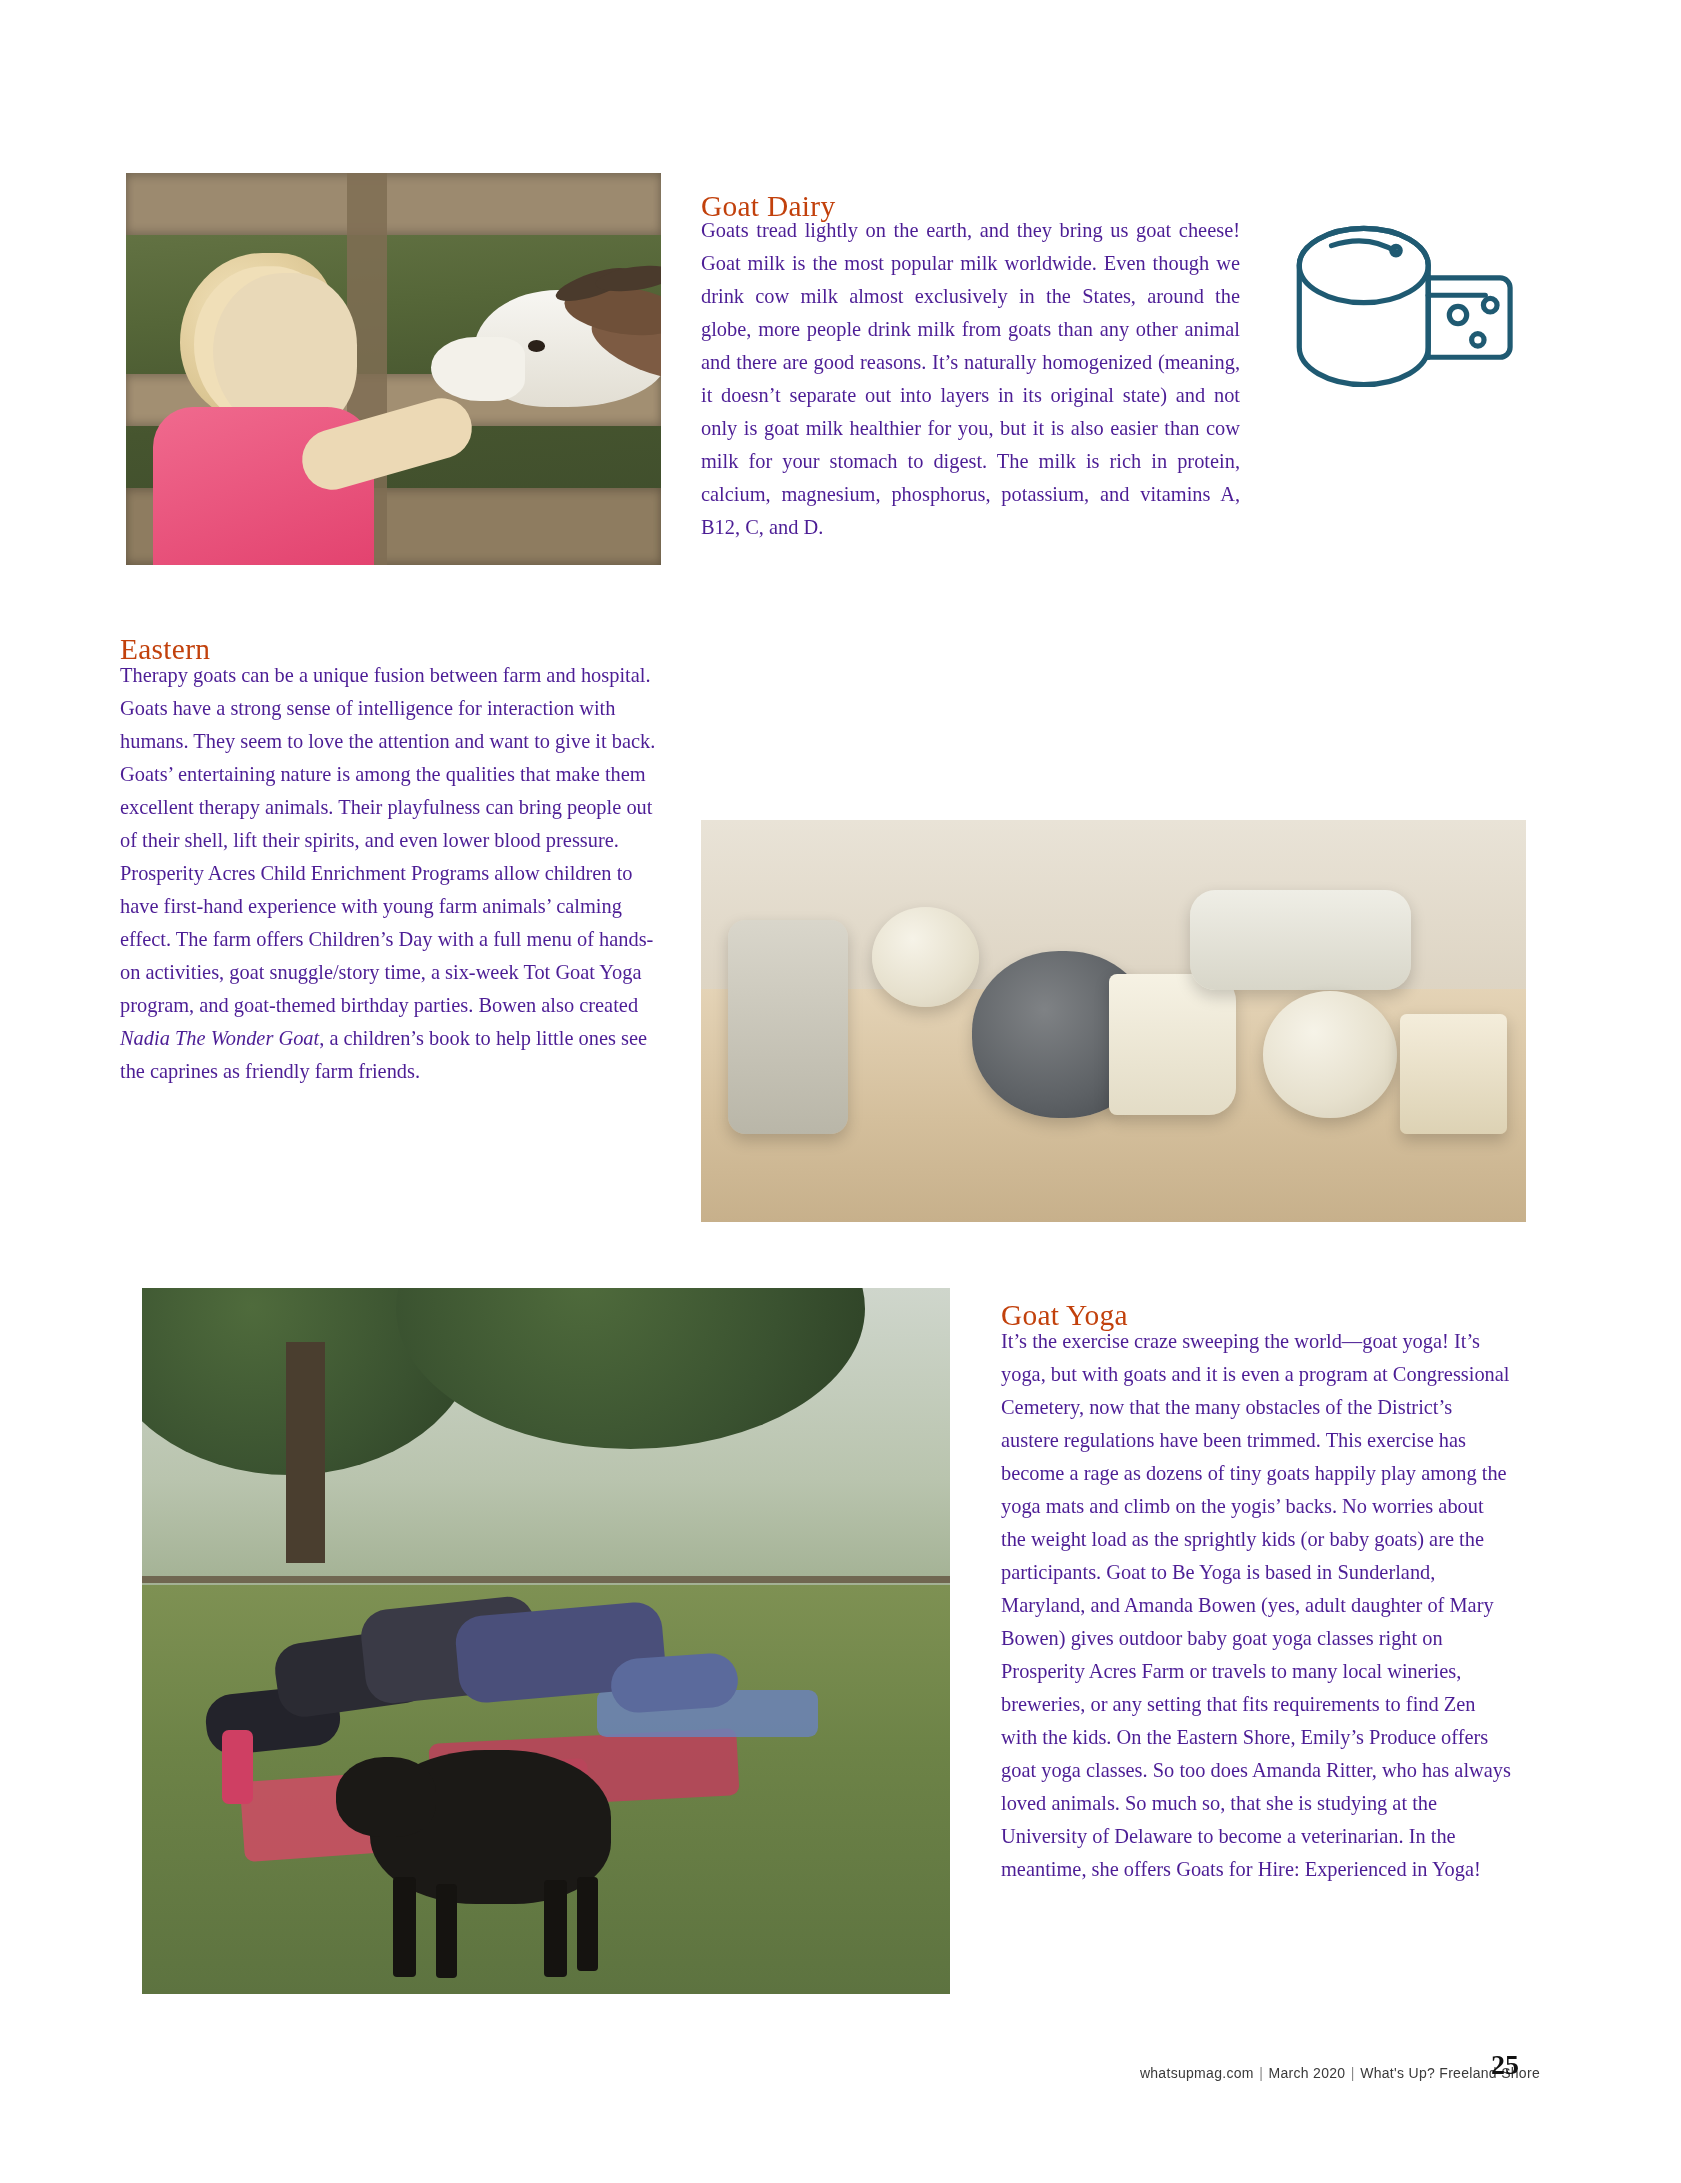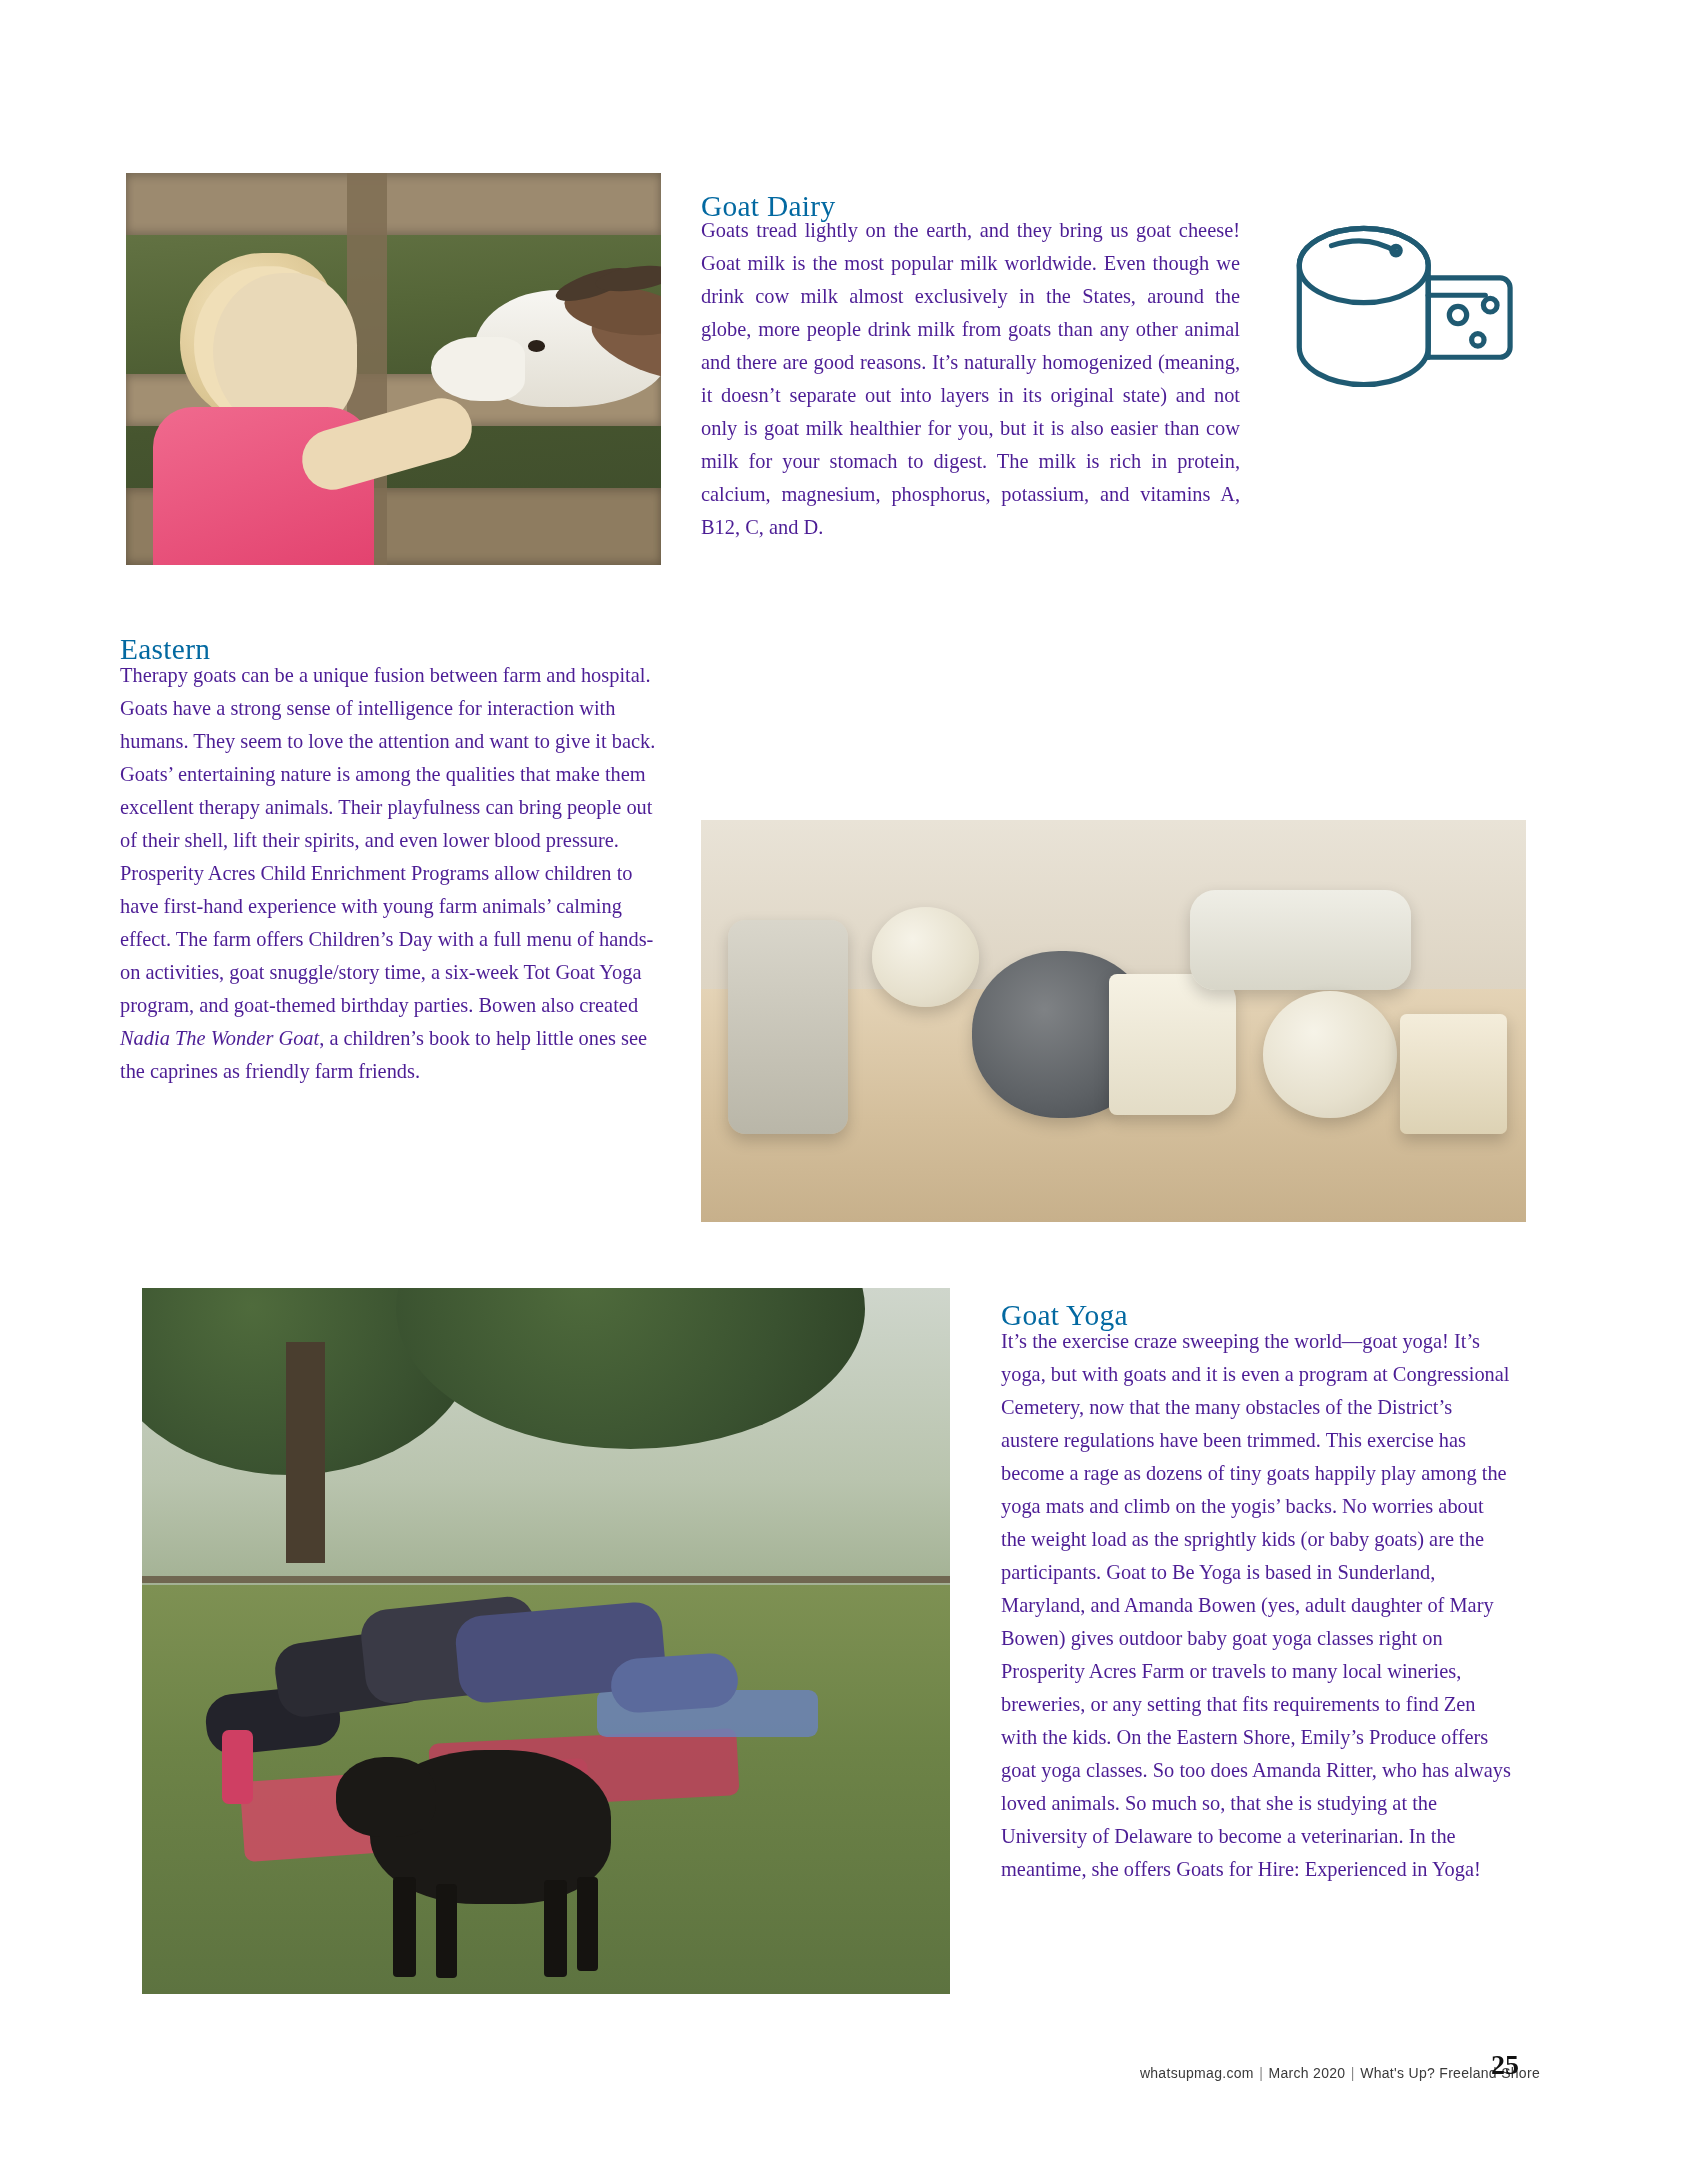--- a/index.html
+++ b/index.html
@@ -19,21 +19,21 @@
     position: absolute;
     left: 0; top: 0;
     width: 1681px;
     height: 2183px;
     background: #ffffff;
   }
 
   
   .section-heading {
     font-family: "Liberation Serif", serif;
-    color: #0369a1;
+    color: #c2410c;
     font-size: 29.4px;
     letter-spacing: 0.3px;
     font-weight: 400;
   }
 
   .body-text {
     font-family: "Liberation Serif", serif;
     font-size: 20.4px;
     line-height: 33px;
     color: #4c1d95;

